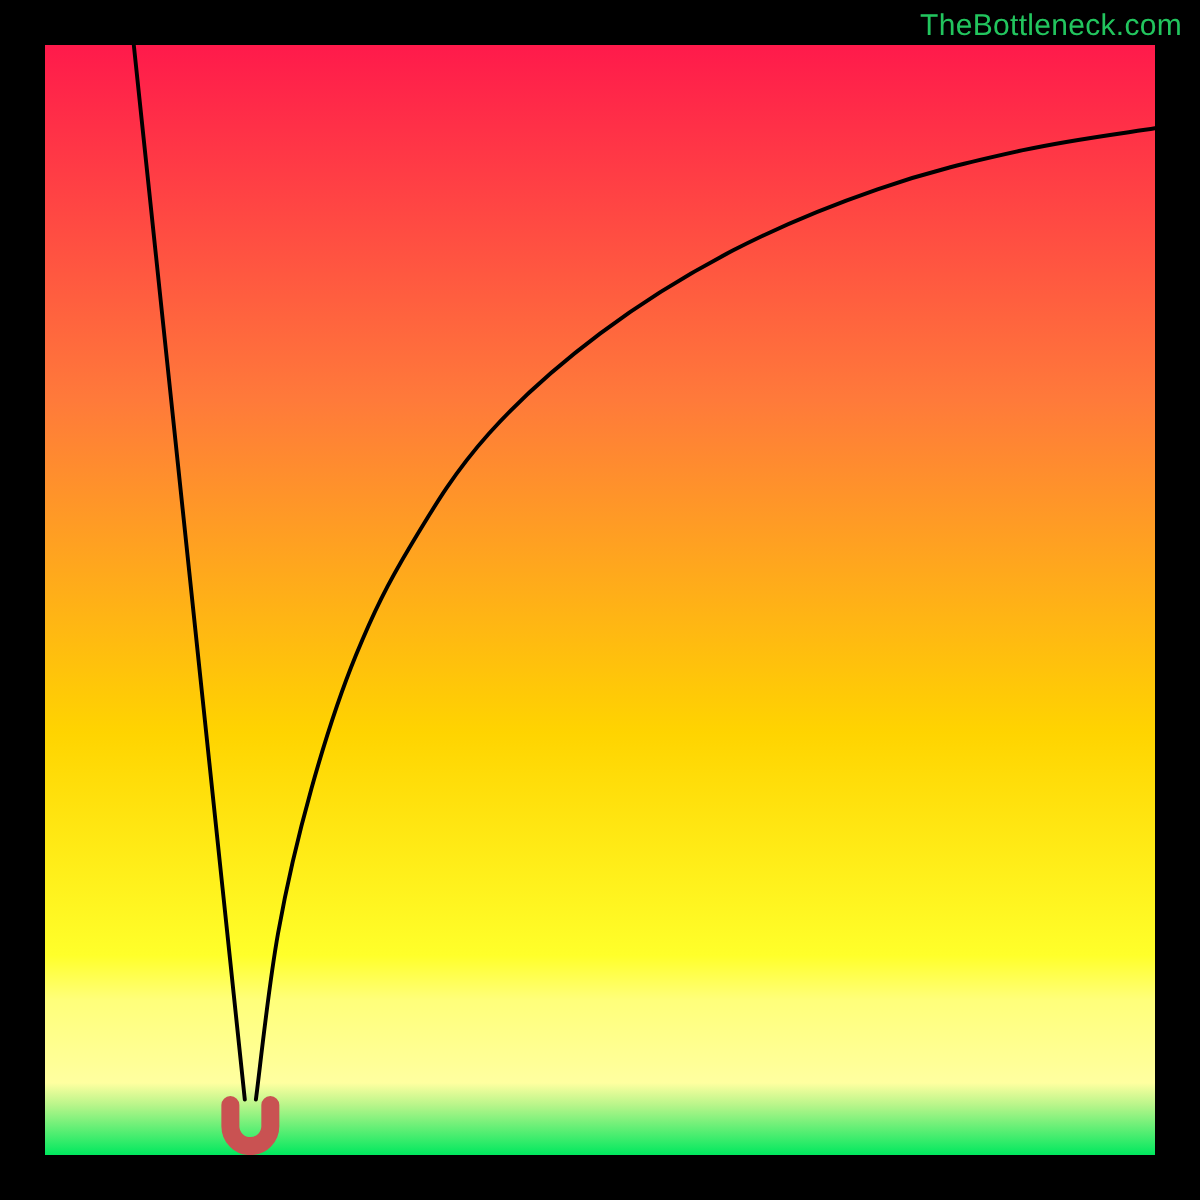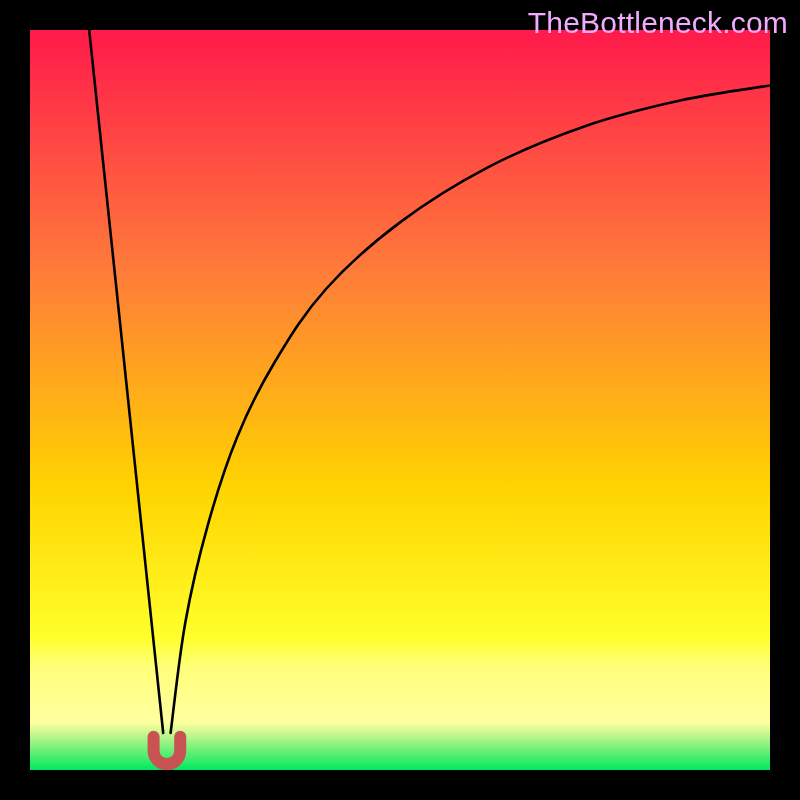--- a/index.html
+++ b/index.html
@@ -22,22 +22,22 @@
     left: 30px;
     top: 30px;
     width: 740px;
     height: 740px;
     overflow: hidden;
   }
   .watermark {
     position: absolute;
     top: 6px;
     right: 12px;
-    color: #f0abfc;
-    font-size: 30px;
+    color: #22c55e;
+    font-size: 20px;
     font-weight: 500;
     letter-spacing: 0.2px;
   }
 </style>
 </head>
 <body>
 
 <div class="frame">
   <div class="plot-area">
     <svg id="plot-svg" viewBox="0 0 740 740" width="740" height="740" preserveAspectRatio="none">

